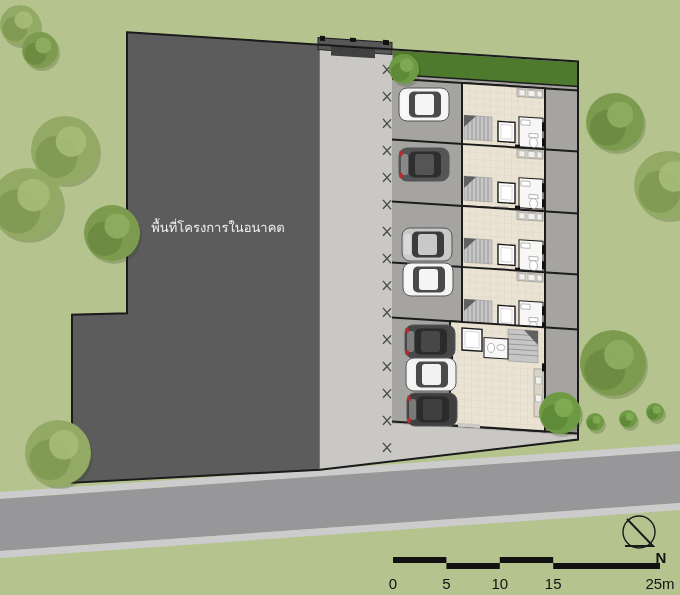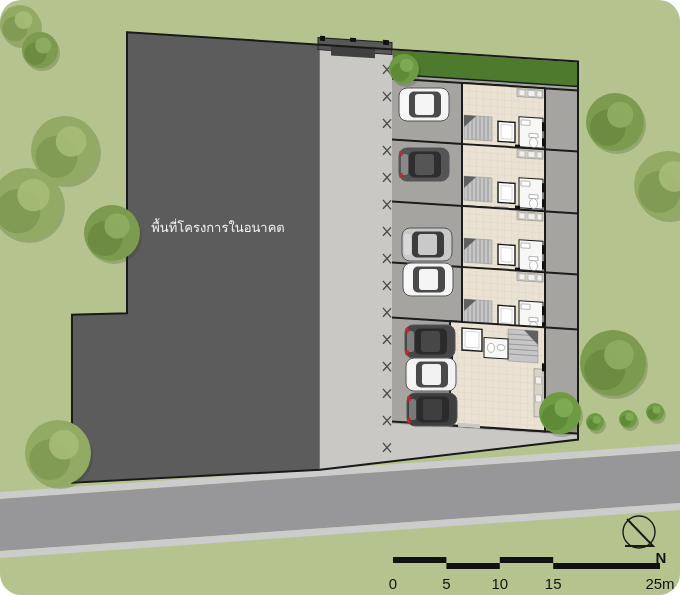--- a/index.html
+++ b/index.html
@@ -1,17 +1,17 @@
 <!DOCTYPE html>
 <html style="--grass: #b5c48f; --road: #97979a; --curb: #cccccd; --future_area: #5c5c5c; --driveway: #c9c8c4; --parking: #a5a4a0; --floor: #eae2d2; --tile_line: #d9cfbe; --lawn: #4d7a2d; --wall: #1b1b1b; --label_text: #efefec; --stairs: #c6c6c6; --counter: #d9d4c6; --bath_floor: #f7f7f5;"><head>
 <meta charset="utf-8">
 <style>
   html,body{margin:0;padding:0;background:#ffffff;}
   #stage{position:relative;width:680px;height:595px;overflow:hidden;
-         font-family:"Liberation Sans", sans-serif;border-radius:21px;}
+         font-family:"Liberation Sans", sans-serif;}
   svg text{font-family:"Liberation Sans", sans-serif;}
 </style>
 </head>
 <body>
 
 <div id="stage">
 <svg width="680" height="595" viewBox="0 0 680 595" xmlns="http://www.w3.org/2000/svg" xmlns:xlink="http://www.w3.org/1999/xlink">
 
   <defs>
     <pattern id="tile" width="7" height="7" patternUnits="userSpaceOnUse">

